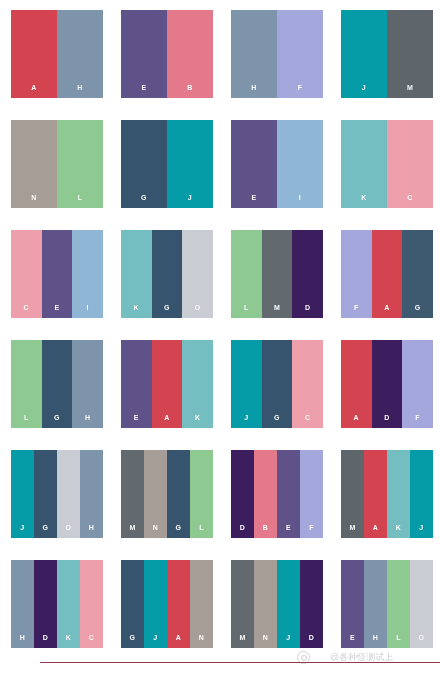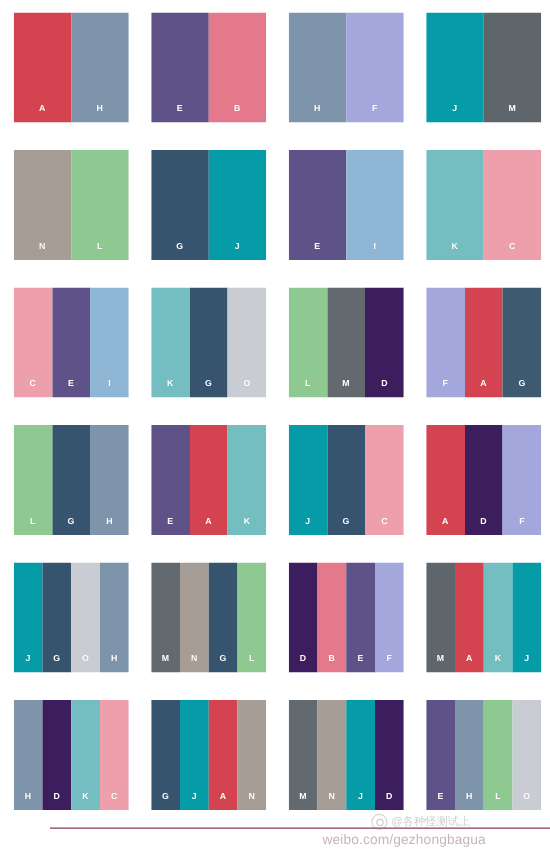--- a/index.html
+++ b/index.html
@@ -94,21 +94,21 @@
     white-space: nowrap;
     letter-spacing: 0.1px;
   }
 
   #watermark-top {
     position: absolute;
     left: 297px;
     top: -9px;
     display: flex;
     align-items: center;
-    gap: 3px;
+    gap: 20px;
     opacity: 0.45;
   }
 
   #watermark-badge {
     width: 11px;
     height: 11px;
     border: 1px solid rgba(120,120,130,0.7);
     border-radius: 50%;
     position: relative;
     flex: none;
@@ -398,19 +398,18 @@
       <div class="swatch" style="background: rgb(201, 204, 210);">
         <div class="swatch-label">O</div>
       </div>
     </div>
   </div>
 
 <div id="footer">
   <div id="footer-rule"></div>
 
 
-  <div id="watermark-url">weibo.com/gezhongbagua</div>
 
   <div id="watermark-top">
     <div id="watermark-badge"></div>
     <div id="watermark-handle">@各种怪测试上</div>
   </div>
 </div>
 
 </body></html>

